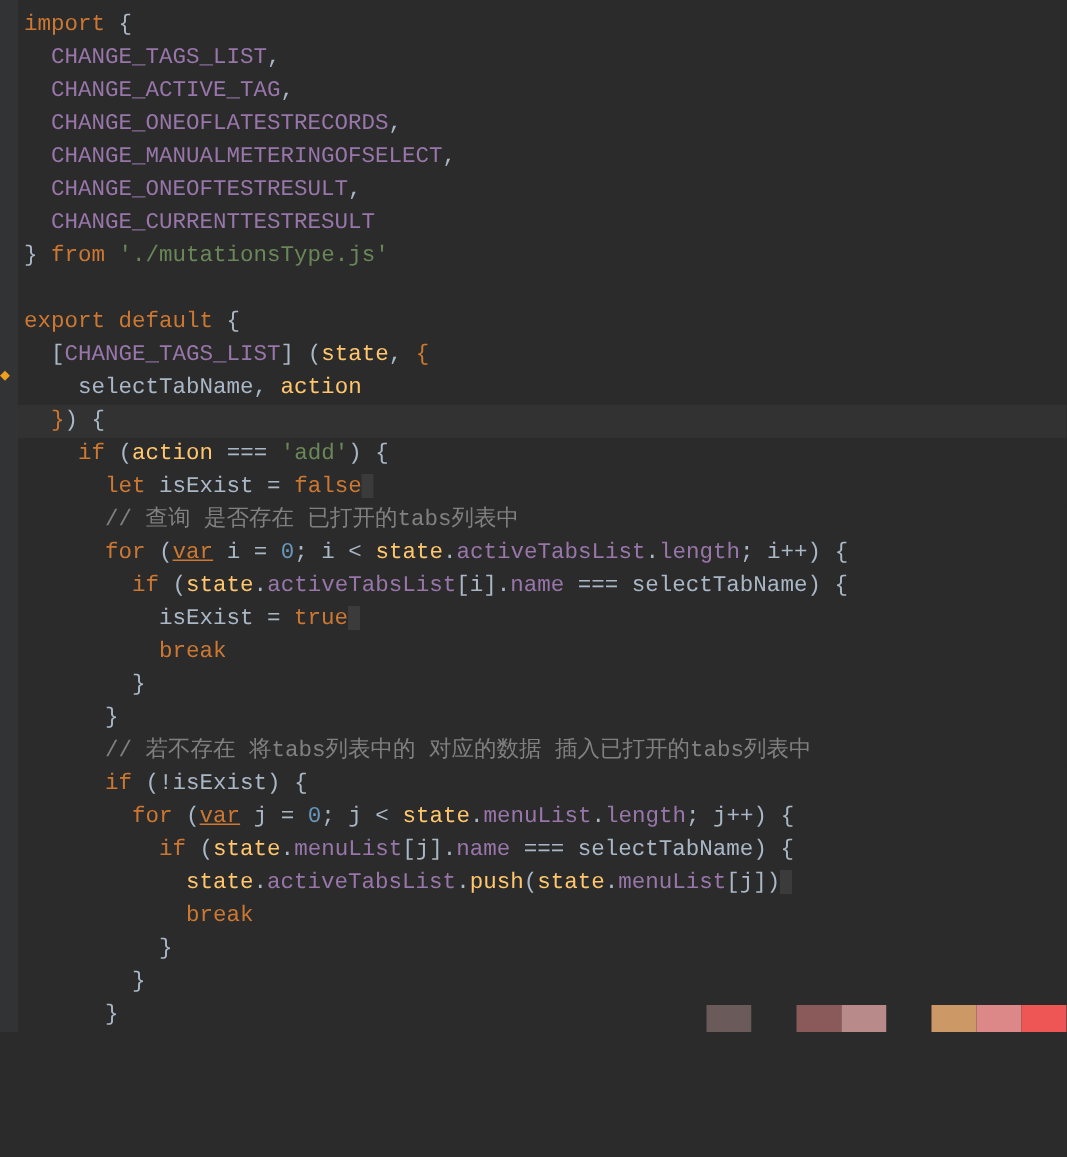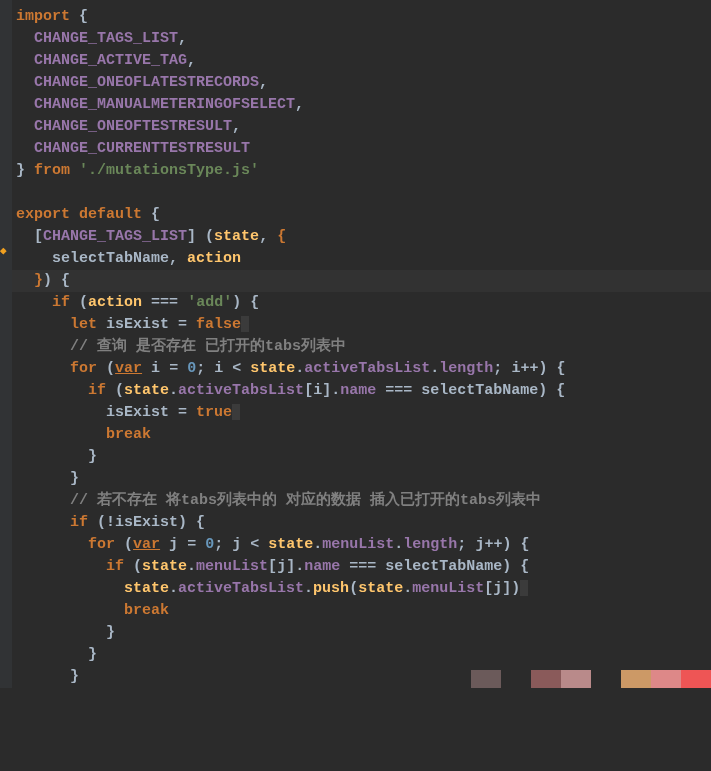--- a/index.html
+++ b/index.html
@@ -46,21 +46,21 @@
 .editor-wrap { position: relative; }
 .current-line-bg {
   position: absolute;
   left: 12px;
   right: 0;
   height: 22px;
   top: 270px;
   background: #323232;
   z-index: 0;
 }
-.code { position: relative; z-index: 1; font-weight: bold; }
+.code { position: relative; z-index: 1; }
 .pixelation {
   position: absolute;
   bottom: 0;
   right: 0;
   height: 18px;
   width: 240px;
   display: flex;
 }
 .pixelation div { flex: 1; }
 </style>

